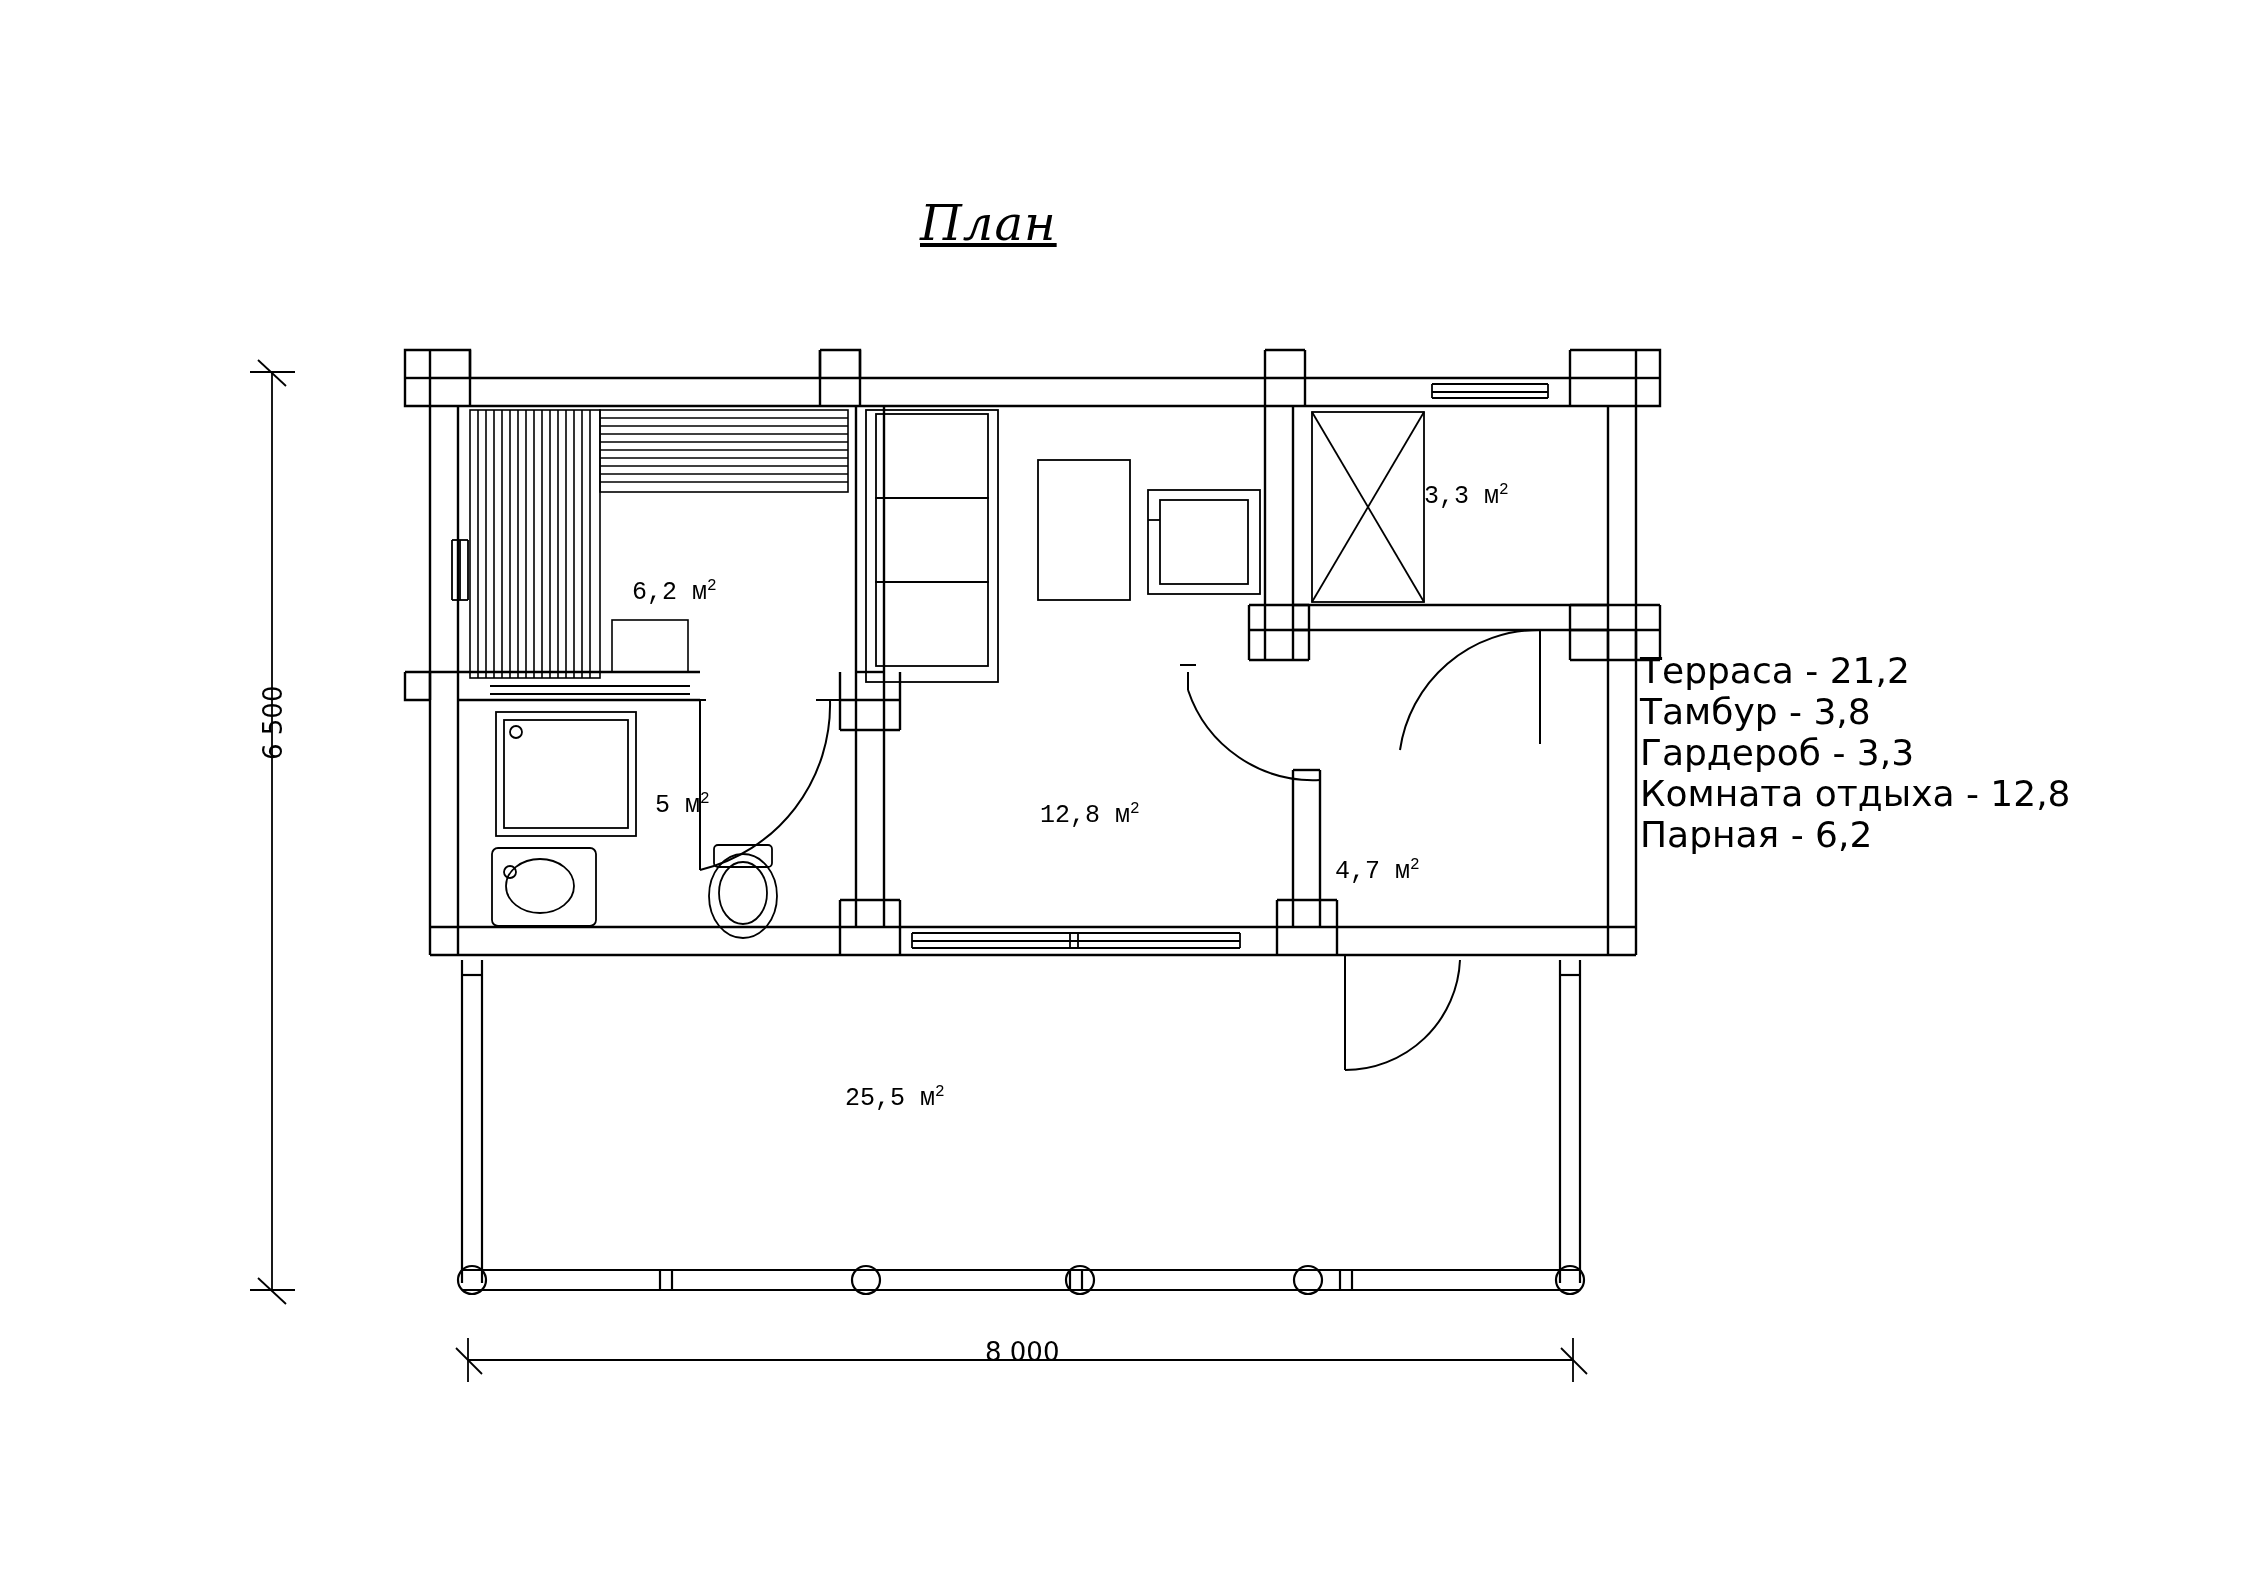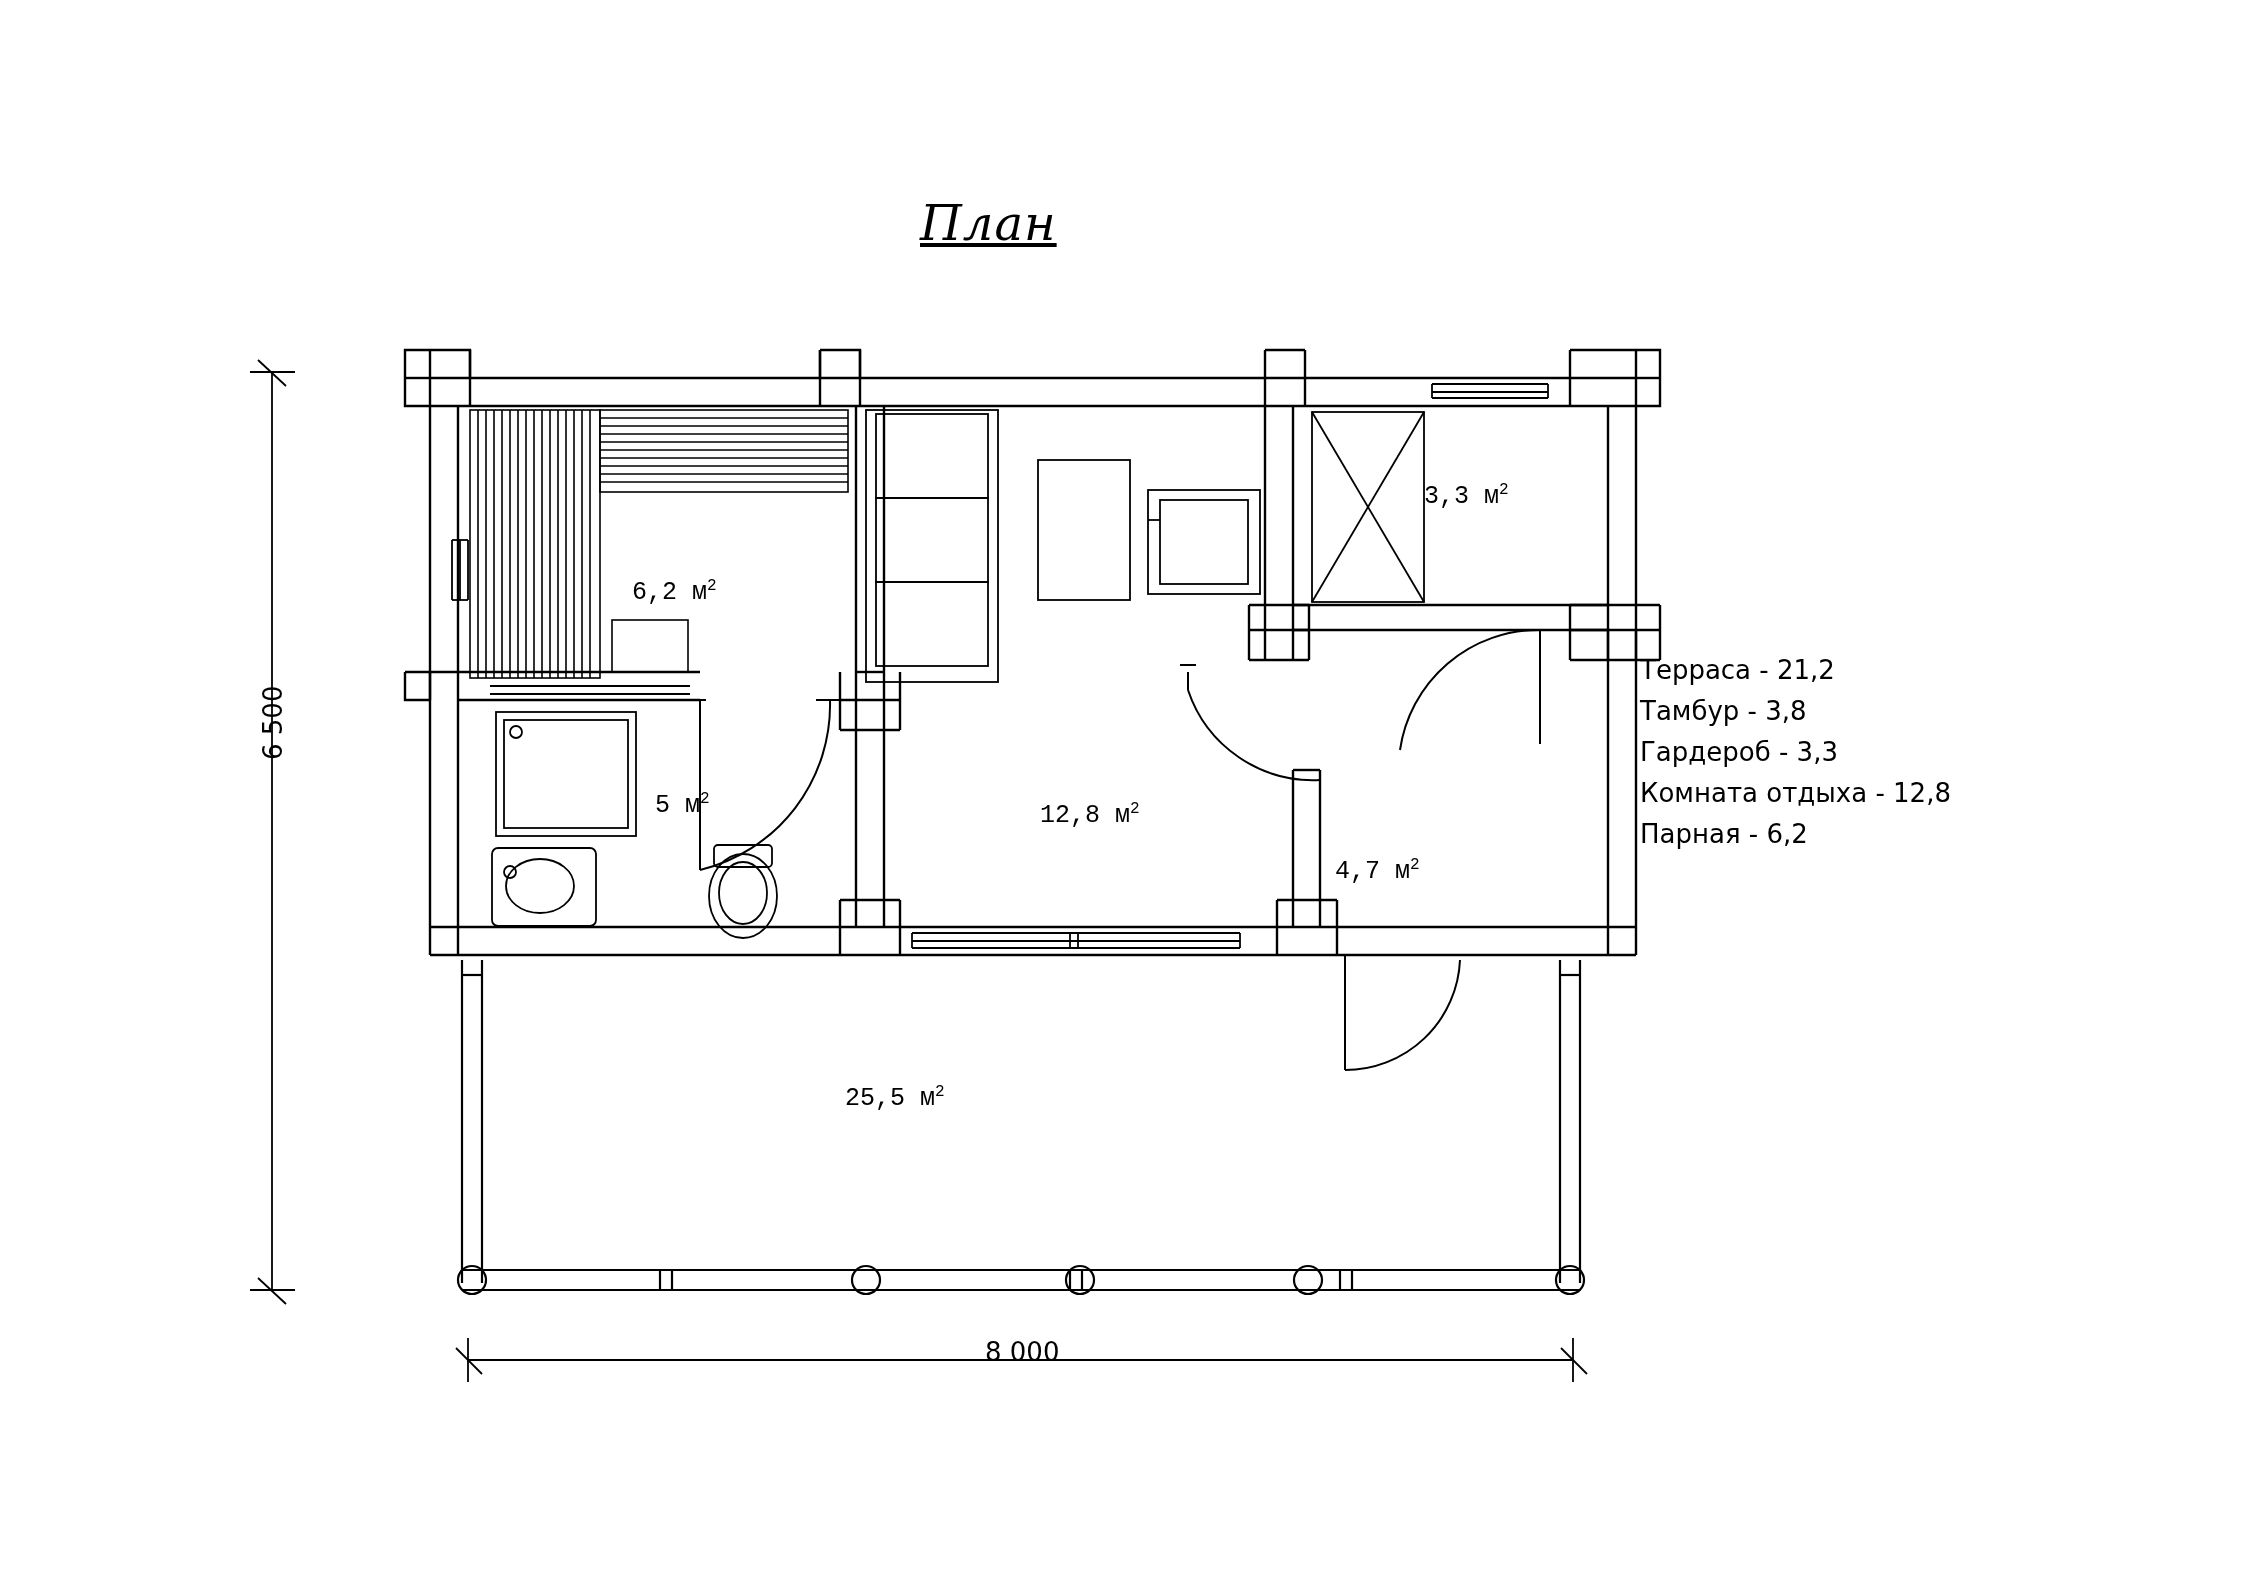--- a/index.html
+++ b/index.html
@@ -30,21 +30,21 @@
     font-size: 48px;
     letter-spacing: 1px;
     white-space: nowrap;
     text-decoration: underline;
   }
   .legend {
     position: absolute;
     left: 1640px;
     top: 650px;
     font-family: "DejaVu Sans", sans-serif;
-    font-size: 26px;
+    font-size: 36px;
     line-height: 41px;
     white-space: nowrap;
   }
   .legend div { white-space: nowrap; }
   .dim-label {
     position: absolute;
     font-family: "DejaVu Sans", sans-serif;
     font-size: 26px;
     white-space: nowrap;
   }

